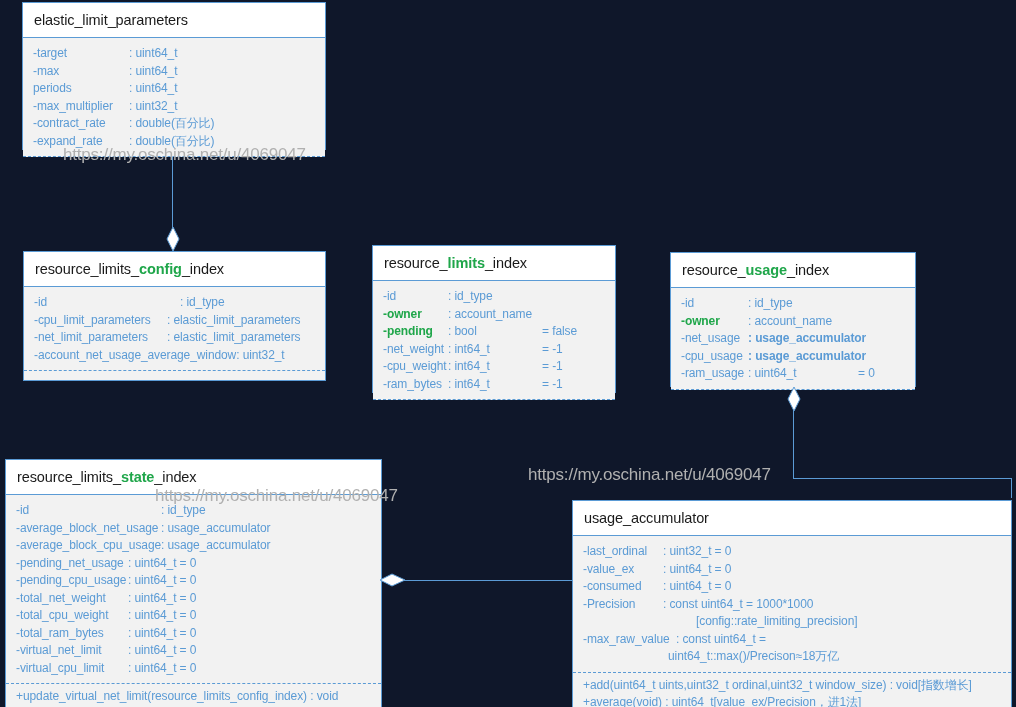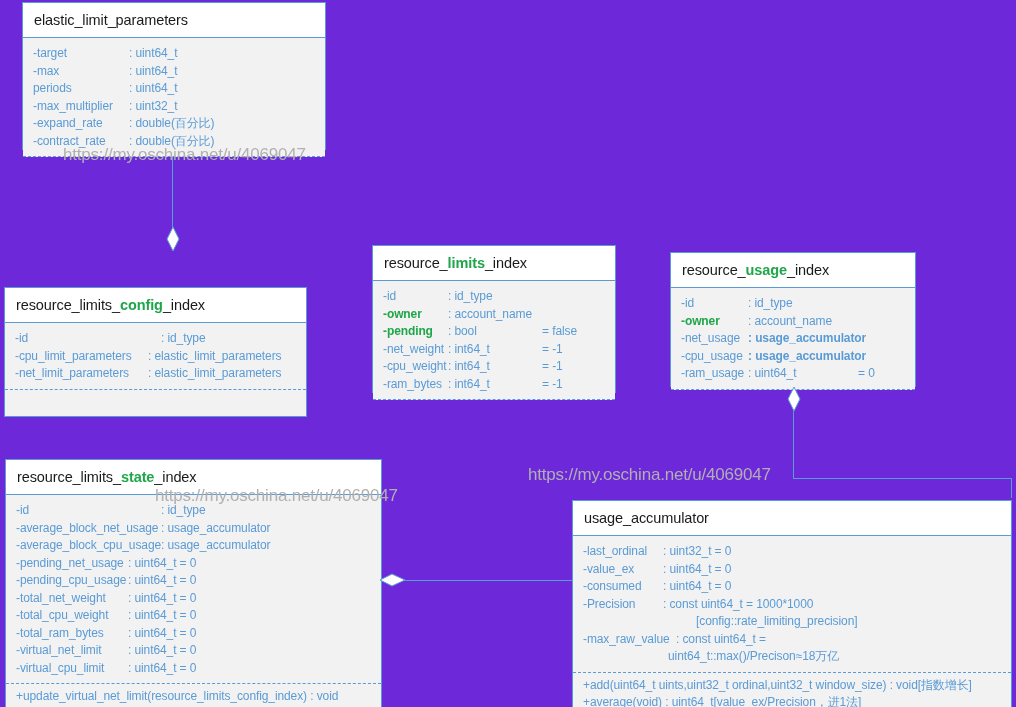--- a/index.html
+++ b/index.html
@@ -7,21 +7,21 @@
     padding: 0;
     background: #ffffff;
   }
   body {
     font-family: "Liberation Sans", "DejaVu Sans", sans-serif;
   }
   #canvas {
     position: relative;
     width: 1016px;
     height: 707px;
-    background: #6d28d9;
+    background: #0f172a;
     overflow: hidden;
   }
 
   
   .uml-class {
     position: absolute;
     box-sizing: border-box;
     border: 1px solid #5b9bd5;
     background: #f2f2f2;
     z-index: 4;
@@ -111,33 +111,34 @@
 
   <div class="uml-class" style="left:22px; top:2px; width:304px; height:148px;">
     <div class="uml-header">
       <span>elastic_limit_parameters</span>
     </div>
     <div class="uml-body dashed-bottom">
       <div class="row"><span class="nm" style="width:96px">-target</span><span>: uint64_t</span></div>
       <div class="row"><span class="nm" style="width:96px">-max</span><span>: uint64_t</span></div>
       <div class="row"><span class="nm" style="width:96px">periods</span><span>: uint64_t</span></div>
       <div class="row"><span class="nm" style="width:96px">-max_multiplier</span><span>: uint32_t</span></div>
+      <div class="row"><span class="nm" style="width:96px">-contract_rate</span><span>: double(百分比)</span></div>
       <div class="row"><span class="nm" style="width:96px">-expand_rate</span><span>: double(百分比)</span></div>
-      <div class="row"><span class="nm" style="width:96px">-contract_rate</span><span>: double(百分比)</span></div>
-    </div>
-  </div>
-
-  <div class="uml-class" style="left:4px; top:251px; width:303px; height:130px;margin-top:36px;">
+    </div>
+  </div>
+
+  <div class="uml-class" style="left:23px; top:251px; width:303px; height:130px;">
     <div class="uml-header">
       <span>resource_limits_</span><span class="hl">config</span><span>_index</span>
     </div>
     <div class="uml-body dashed-bottom">
       <div class="row"><span class="nm" style="width:146px">-id</span><span>: id_type</span></div>
       <div class="row"><span class="nm" style="width:133px">-cpu_limit_parameters</span><span>: elastic_limit_parameters</span></div>
       <div class="row"><span class="nm" style="width:133px">-net_limit_parameters</span><span>: elastic_limit_parameters</span></div>
+      <div class="row"><span class="nm">-account_net_usage_average_window</span><span>: uint32_t</span></div>
     </div>
   </div>
 
   <div class="uml-class" style="left:372px; top:245px; width:244px; height:148px;">
     <div class="uml-header">
       <span>resource_</span><span class="hl">limits</span><span>_index</span>
     </div>
     <div class="uml-body dashed-bottom">
       <div class="row"><span class="nm" style="width:65px">-id</span><span class="nm" style="width:94px">: id_type</span><span></span></div>
       <div class="row"><span class="nm green" style="width:65px">-owner</span><span class="nm" style="width:94px">: account_name</span><span></span></div>

